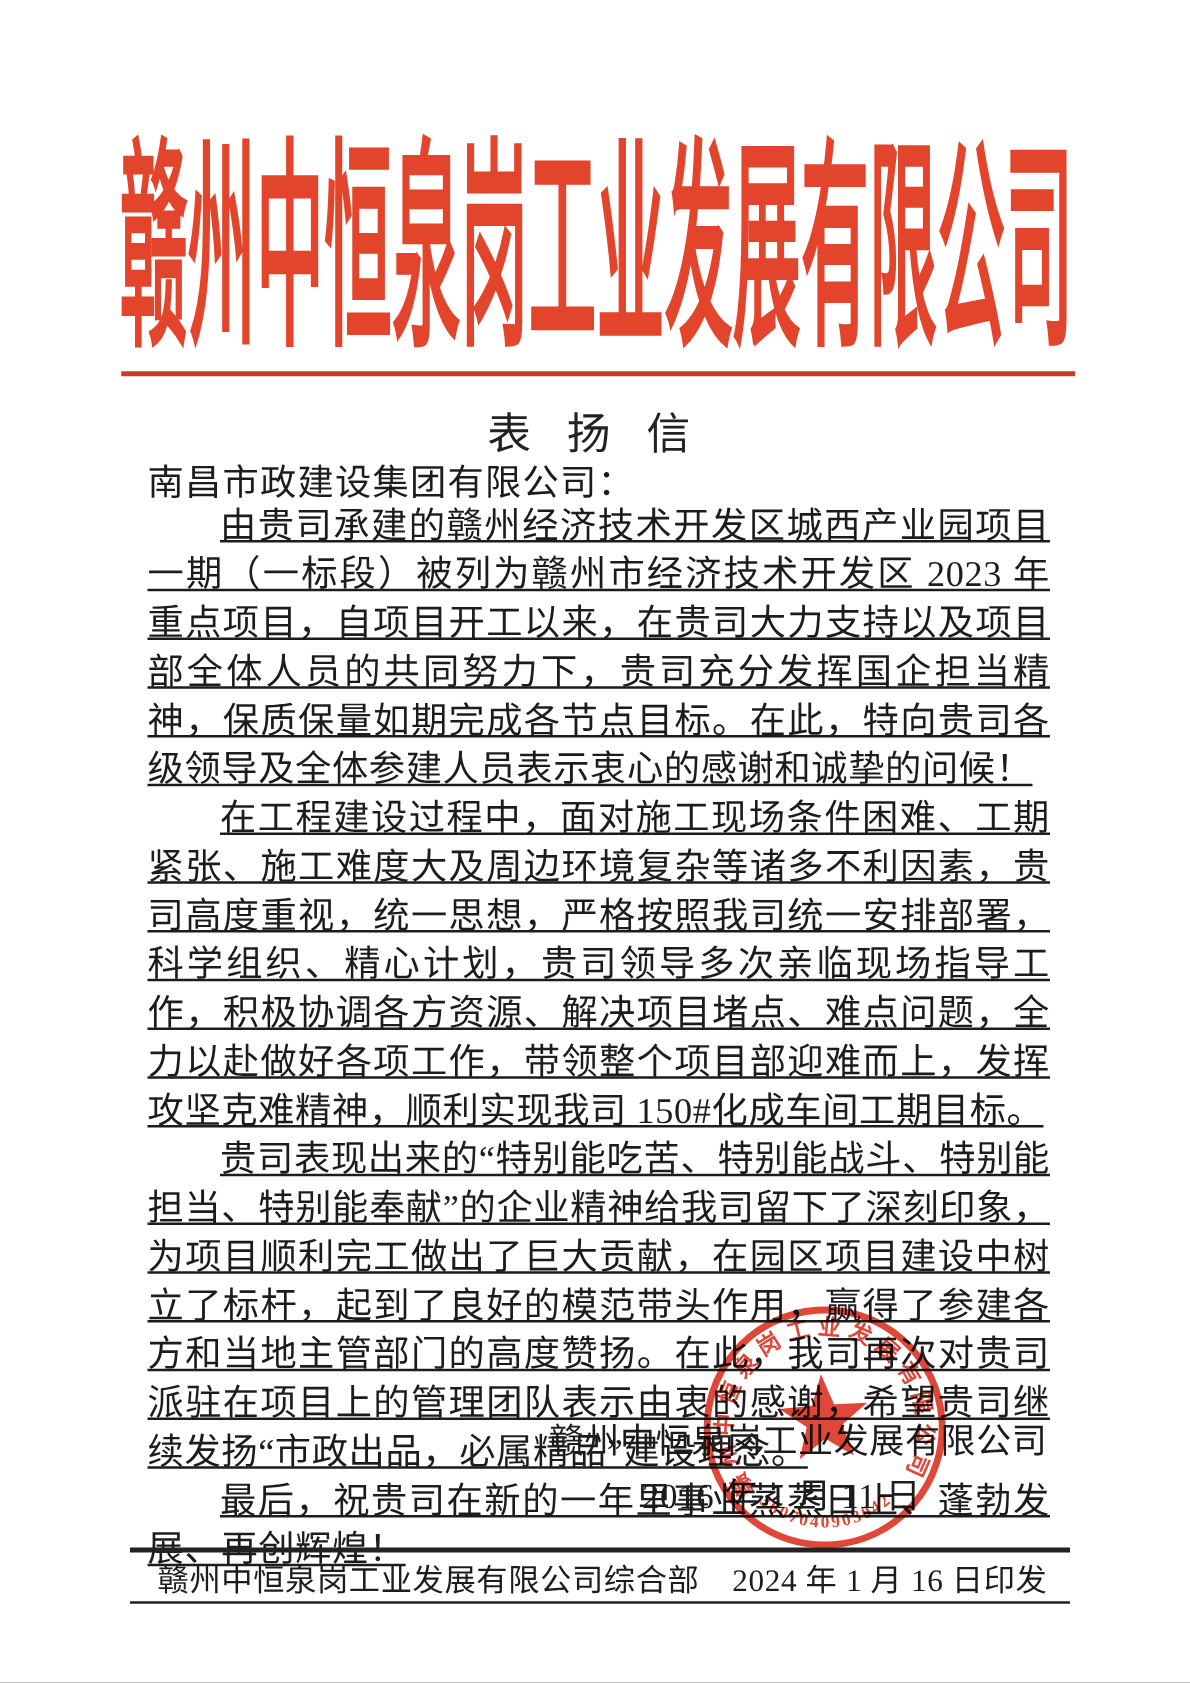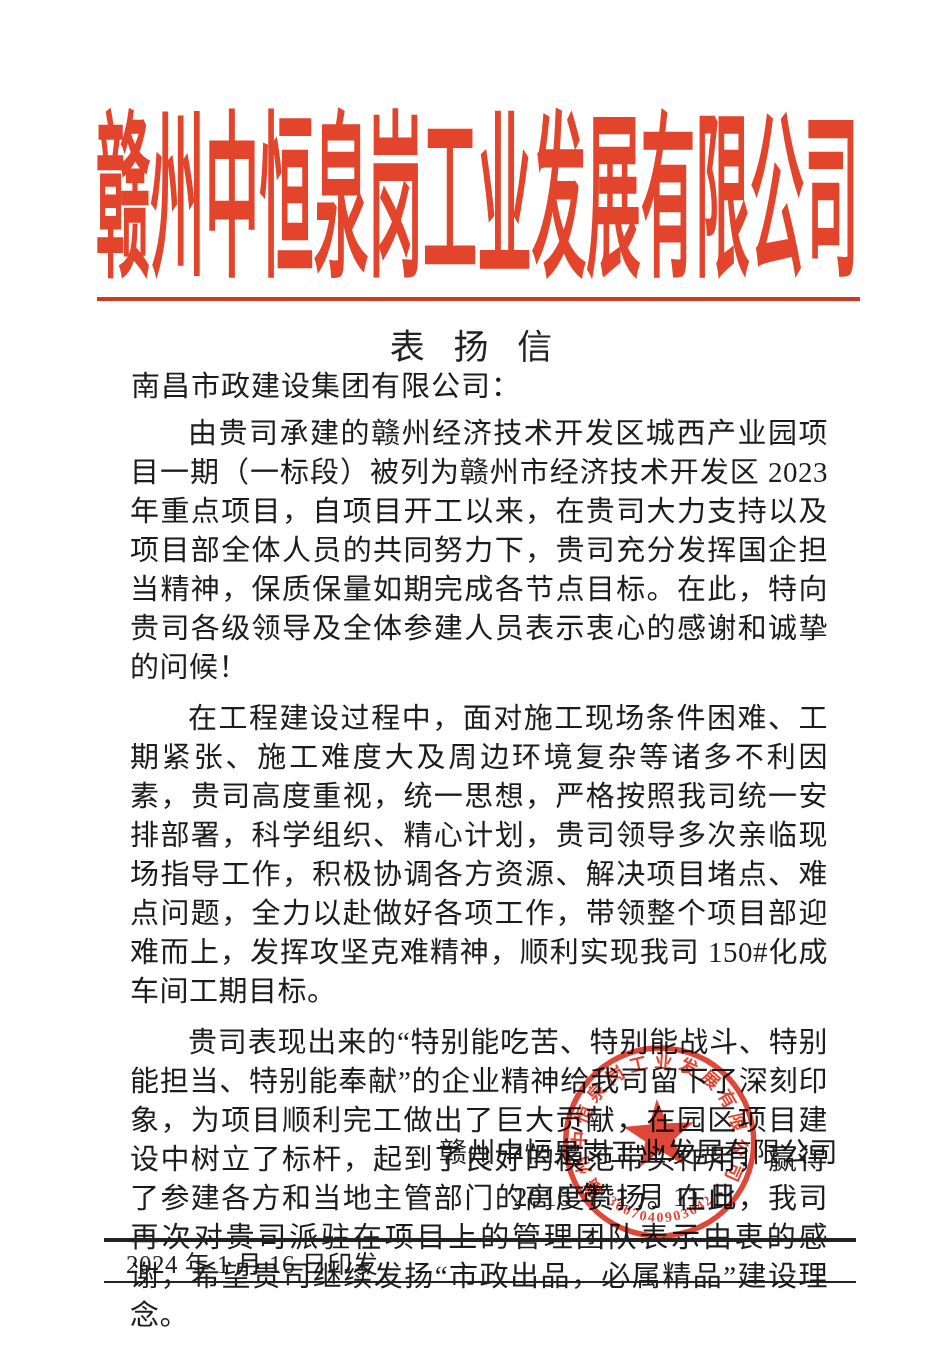--- a/index.html
+++ b/index.html
@@ -50,37 +50,38 @@
     font-size: 35px;
     font-weight: 400;
     letter-spacing: 10px;
     color: #222;
   }
 
   
   .salutation {
     position: absolute;
     top: 362px;
-    left: 131px;
+    left: 118px;
     font-size: 29px;
     letter-spacing: 1px;
   }
   .body-text {
     position: absolute;
     top: 402px;
     left: 118px;
     width: 722px;
     font-size: 29px;
     line-height: 39px;
     letter-spacing: 0.5px;
     text-align: justify;
   }
   .body-text p {
-    margin: 12px;
+    margin: 0;
     text-indent: 2em;
+    text-decoration: underline;
   }
 
   
   .signature-company {
     position: absolute;
     top: 1130px;
     right: 114px;
     font-size: 28px;
     letter-spacing: 0.5px;
   }
@@ -169,17 +170,18 @@
     <text font-size="18" letter-spacing="5.5" font-weight="600" fill="#dd3a28">
       <textPath href="#sealArcTop">赣州中恒泉岗工业发展有限公司</textPath>
     </text>
     <text font-size="14" letter-spacing="2" font-weight="700" fill="#dd3a28">
       <textPath href="#sealArcBottom">3607040903042</textPath>
     </text>
   </svg>
 
   <div class="footer-rule-top"></div>
   <div class="footer-row">
+    <span>赣州中恒泉岗工业发展有限公司综合部</span>
     <span>2024 年 1 月 16 日印发</span>
   </div>
   <div class="footer-rule-bottom"></div>
 
 </div>
 
 </body></html>

